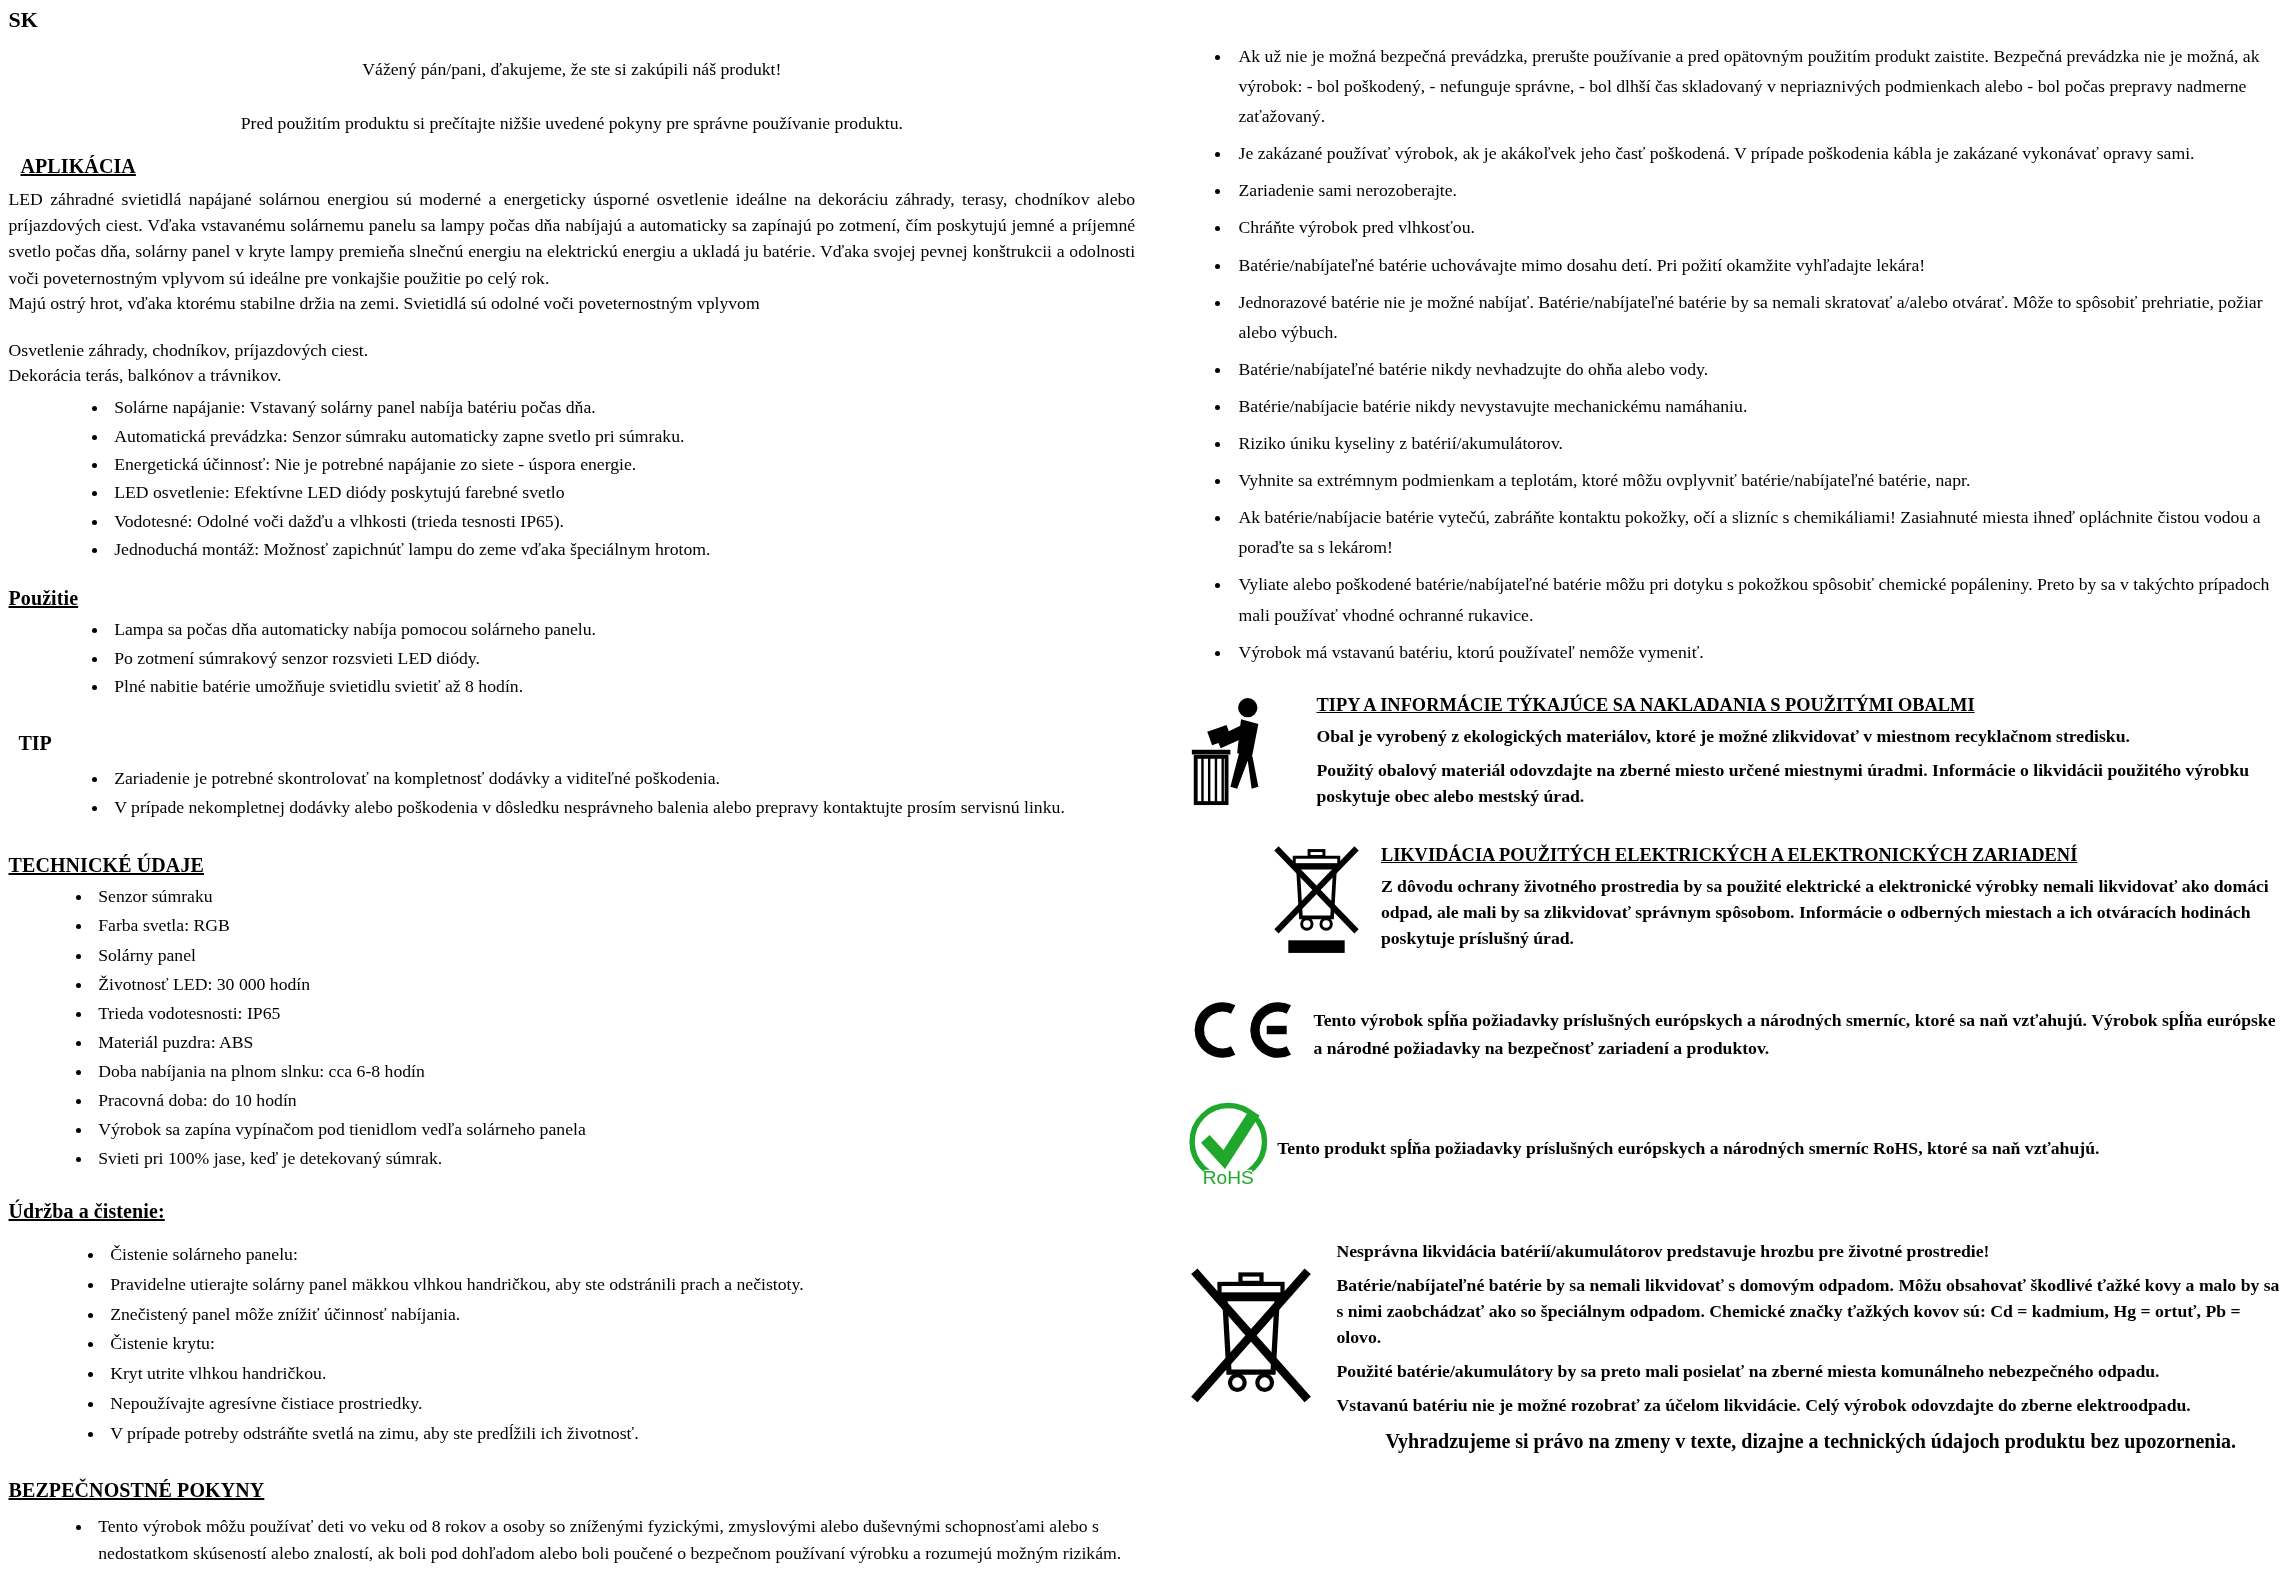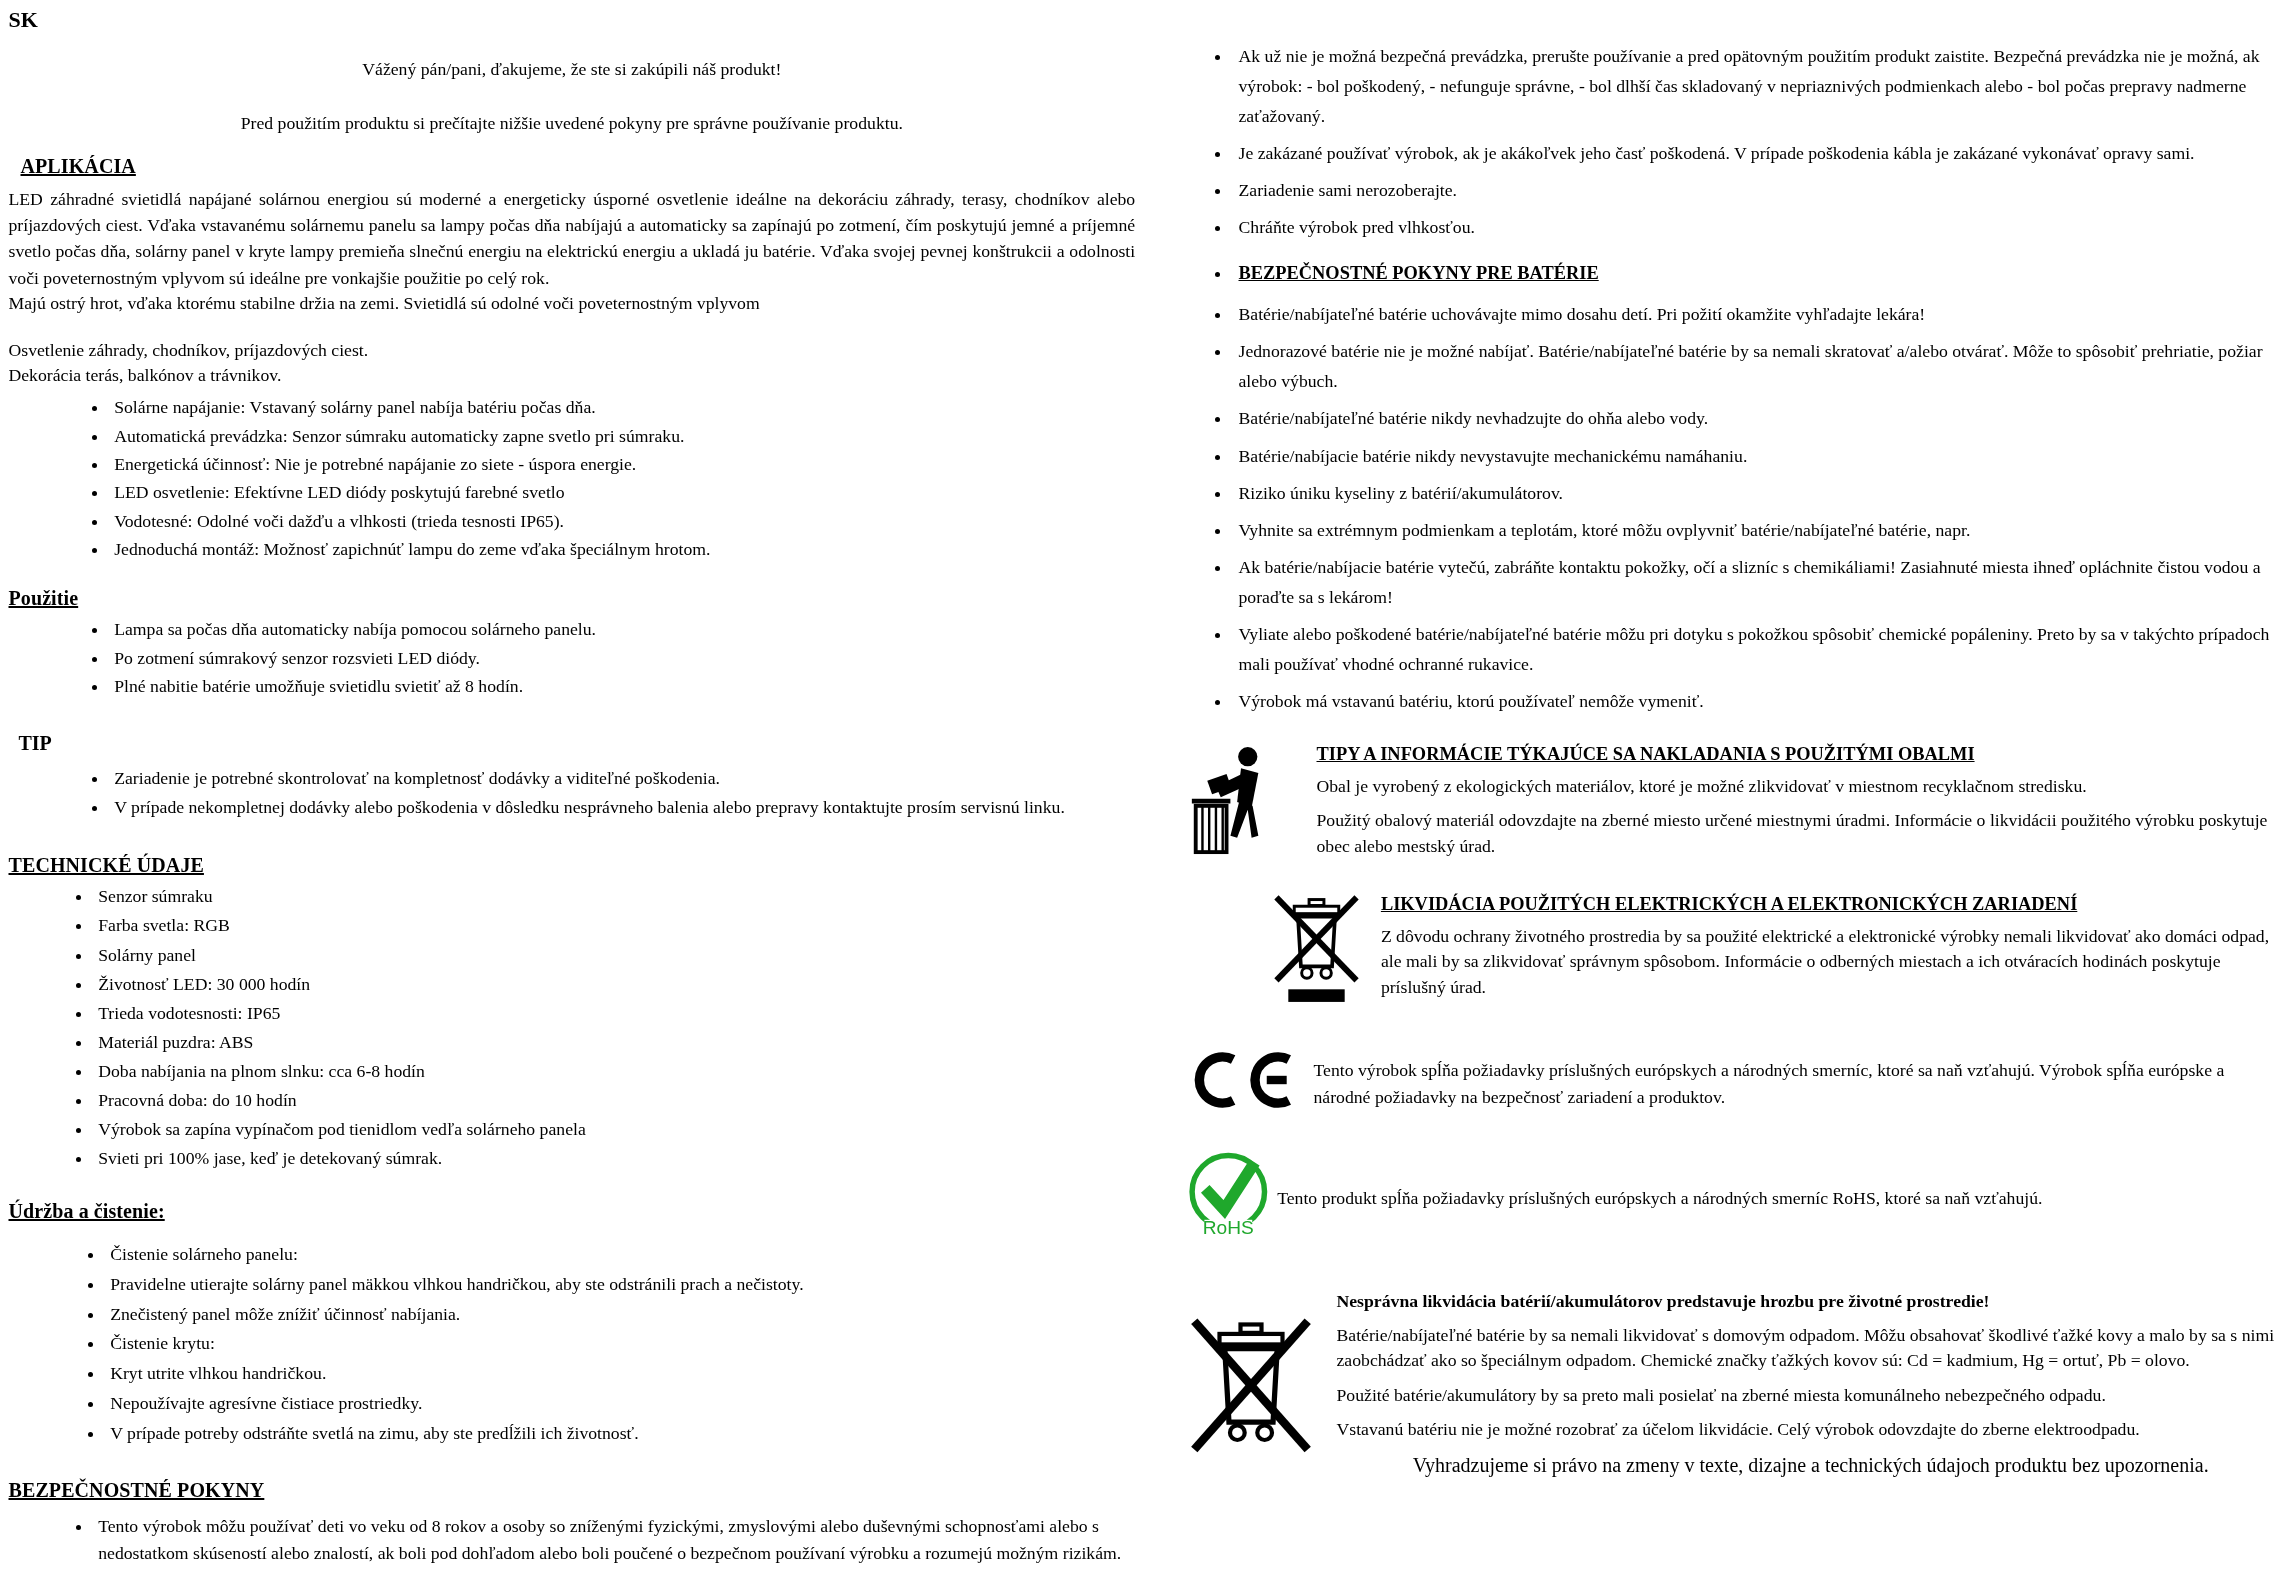--- a/index.html
+++ b/index.html
@@ -46,21 +46,21 @@
   ul.rlist li { line-height:1.7; margin-bottom:7px; padding-left:7px; }
   ul.rhead { list-style:disc; padding-left:44px; margin-top:20px; }
   ul.rhead li {
     font-size:18.4px; font-weight:bold; text-decoration:underline;
     padding-left:7px; margin-bottom:15.6px;
   }
   .icon-row { display:flex; align-items:flex-start; }
   .icon-row .icon { flex:0 0 auto; }
   .icon-row .itext { flex:1 1 auto; }
   .heading-u { font-size:18.4px; font-weight:bold; text-decoration:underline; }
-  .itext p { margin-top:8.5px; line-height:1.45; }
+  .itext p { margin-top:8.5px; line-height:1.45;font-weight:bold; }
   .row-packaging { margin-top:28px; }
   .row-packaging .icon { width:108px; margin-right:21px; }
   .row-weee { margin-top:34px; margin-left:84px; }
   .row-weee .icon { width:91px; margin-right:18.4px; }
   .row-ce { margin-top:42px; align-items:center; }
   .row-ce .icon { width:106px; margin-right:20px; }
   .row-ce p { line-height:1.55; }
   .row-rohs { margin-top:37px; align-items:center; }
   .row-rohs .icon { width:84px; margin-right:5.7px; }
   .row-battdisp { margin-top:49px; }
@@ -140,23 +140,20 @@
 
   <div class="col-right">
 
     <ul class="rlist">
         <li>Ak už nie je možná bezpečná prevádzka, prerušte používanie a pred opätovným použitím produkt zaistite. Bezpečná prevádzka nie je možná, ak výrobok: - bol poškodený, - nefunguje správne, - bol dlhší čas skladovaný v nepriaznivých podmienkach alebo - bol počas prepravy nadmerne zaťažovaný.</li>
         <li>Je zakázané používať výrobok, ak je akákoľvek jeho časť poškodená. V prípade poškodenia kábla je zakázané vykonávať opravy sami.</li>
         <li>Zariadenie sami nerozoberajte.</li>
         <li>Chráňte výrobok pred vlhkosťou.</li>
       </ul>
 
-    <ul class="rhead">
-      <li>BEZPEČNOSTNÉ POKYNY PRE BATÉRIE</li>
-    </ul>
     <ul class="rlist">
         <li>Batérie/nabíjateľné batérie uchovávajte mimo dosahu detí. Pri požití okamžite vyhľadajte lekára!</li>
         <li>Jednorazové batérie nie je možné nabíjať. Batérie/nabíjateľné batérie by sa nemali skratovať a/alebo otvárať. Môže to spôsobiť prehriatie, požiar alebo výbuch.</li>
         <li>Batérie/nabíjateľné batérie nikdy nevhadzujte do ohňa alebo vody.</li>
         <li>Batérie/nabíjacie batérie nikdy nevystavujte mechanickému namáhaniu.</li>
         <li>Riziko úniku kyseliny z batérií/akumulátorov.</li>
         <li>Vyhnite sa extrémnym podmienkam a teplotám, ktoré môžu ovplyvniť batérie/nabíjateľné batérie, napr.</li>
         <li>Ak batérie/nabíjacie batérie vytečú, zabráňte kontaktu pokožky, očí a slizníc s chemikáliami! Zasiahnuté miesta ihneď opláchnite čistou vodou a poraďte sa s lekárom!</li>
         <li>Vyliate alebo poškodené batérie/nabíjateľné batérie môžu pri dotyku s pokožkou spôsobiť chemické popáleniny. Preto by sa v takýchto prípadoch mali používať vhodné ochranné rukavice.</li>
         <li>Výrobok má vstavanú batériu, ktorú používateľ nemôže vymeniť.</li>

